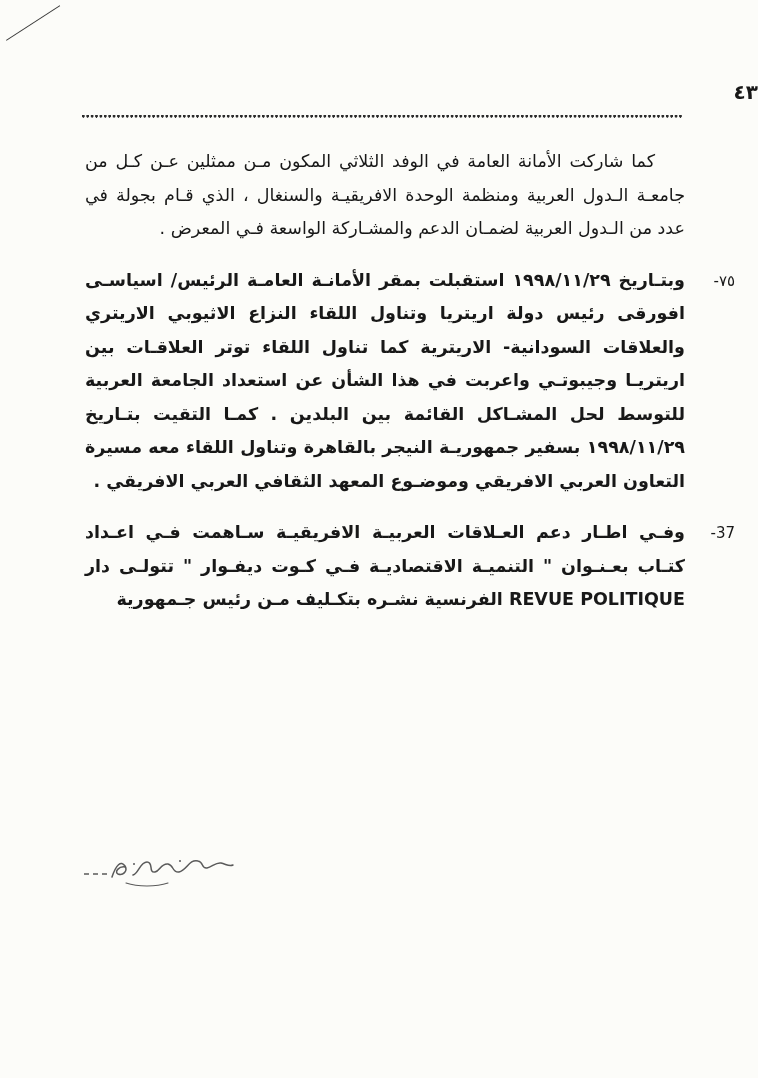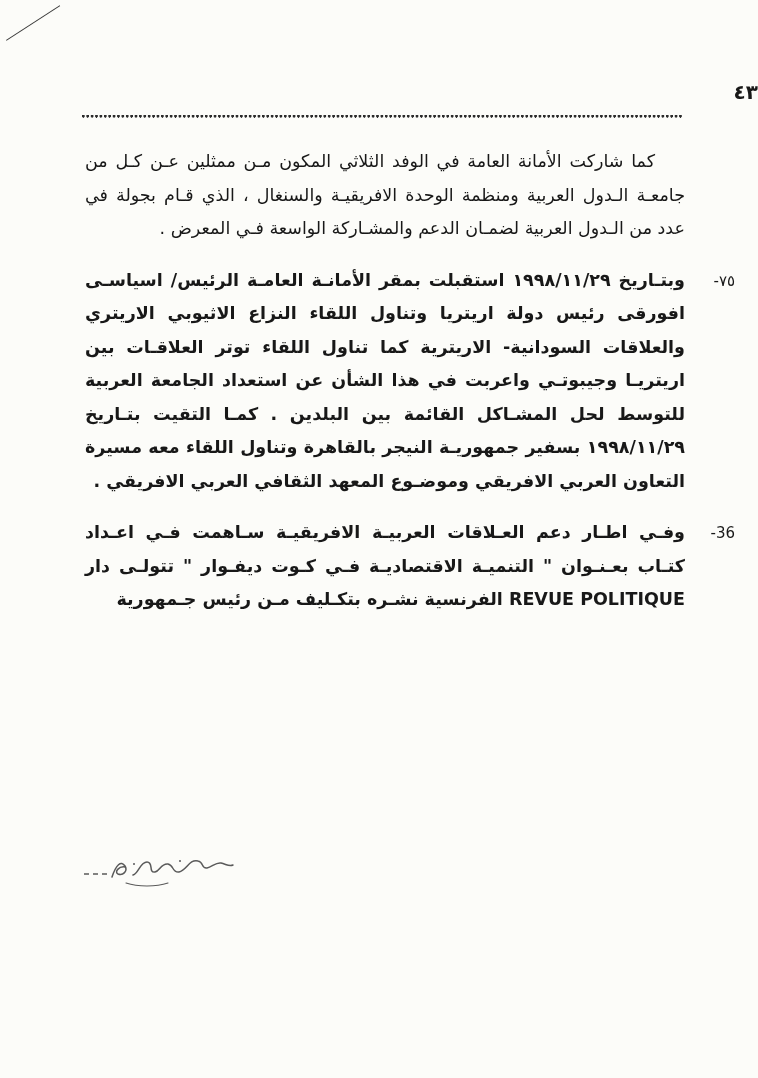--- a/index.html
+++ b/index.html
@@ -84,21 +84,21 @@
 
     <p class="para indented">كما شاركت الأمانة العامة في الوفد الثلاثي المكون مـن ممثلين عـن كـل من جامعـة الـدول العربية ومنظمة الوحدة الافريقيـة والسنغال ، الذي قـام بجولة في عدد من الـدول العربية لضمـان الدعم والمشـاركة الواسعة فـي المعرض .</p>
 
 
     <div class="item">
       <span class="item-number">٧٥-</span>
       <p class="para item-text">وبتـاريخ ١٩٩٨/١١/٢٩ استقبلت بمقر الأمانـة العامـة الرئيس/ اسياسـى افورقى رئيس دولة اريتريا وتناول اللقاء النزاع الاثيوبي الاريتري والعلاقات السودانية- الاريترية كما تناول اللقاء توتر العلاقـات بين اريتريـا وجيبوتـي واعربت في هذا الشأن عن استعداد الجامعة العربية للتوسط لحل المشـاكل القائمة بين البلدين . كمـا التقيت بتـاريخ ١٩٩٨/١١/٢٩ بسفير جمهوريـة النيجر بالقاهرة وتناول اللقاء معه مسيرة التعاون العربي الافريقي وموضـوع المعهد الثقافي العربي الافريقي .</p>
     </div>
 
     <div class="item">
-      <span class="item-number">36-</span>
+      <span class="item-number">37-</span>
       <p class="para item-text">وفـي اطـار دعم العـلاقات العربيـة الافريقيـة سـاهمت فـي اعـداد كتـاب بعـنـوان " التنميـة الاقتصاديـة فـي كـوت ديفـوار " تتولـى دار REVUE POLITIQUE الفرنسية نشـره بتكـليف مـن رئيس جـمهورية</p>
     </div>
 
   </div>
 
   <div class="signature">
     <svg width="152" height="46" viewBox="0 0 152 46" aria-hidden="true">
       <path d="M2 28 h24" stroke="#5a5a5a" stroke-width="1.4" fill="none" stroke-dasharray="5 4"></path>
       <path d="M30 31 c4 -12 9 -17 13 -11 c3 5 -2 10 -7 8 c-4 -2 1 -8 7 -7 m8 8 c6 -2 7 -13 14 -13 c7 0 1 11 8 10 c5 -1 6 -9 13 -8 c6 1 4 9 11 8 c8 -2 10 -13 19 -11 c6 1 3 8 9 7 c5 -1 9 -6 14 -5 c5 1 8 4 12 2" stroke="#5a5a5a" stroke-width="1.5" fill="none" stroke-linecap="round"></path>
       <path d="M44 37 c12 4 30 4 42 0" stroke="#5a5a5a" stroke-width="1.1" fill="none" stroke-linecap="round"></path>

